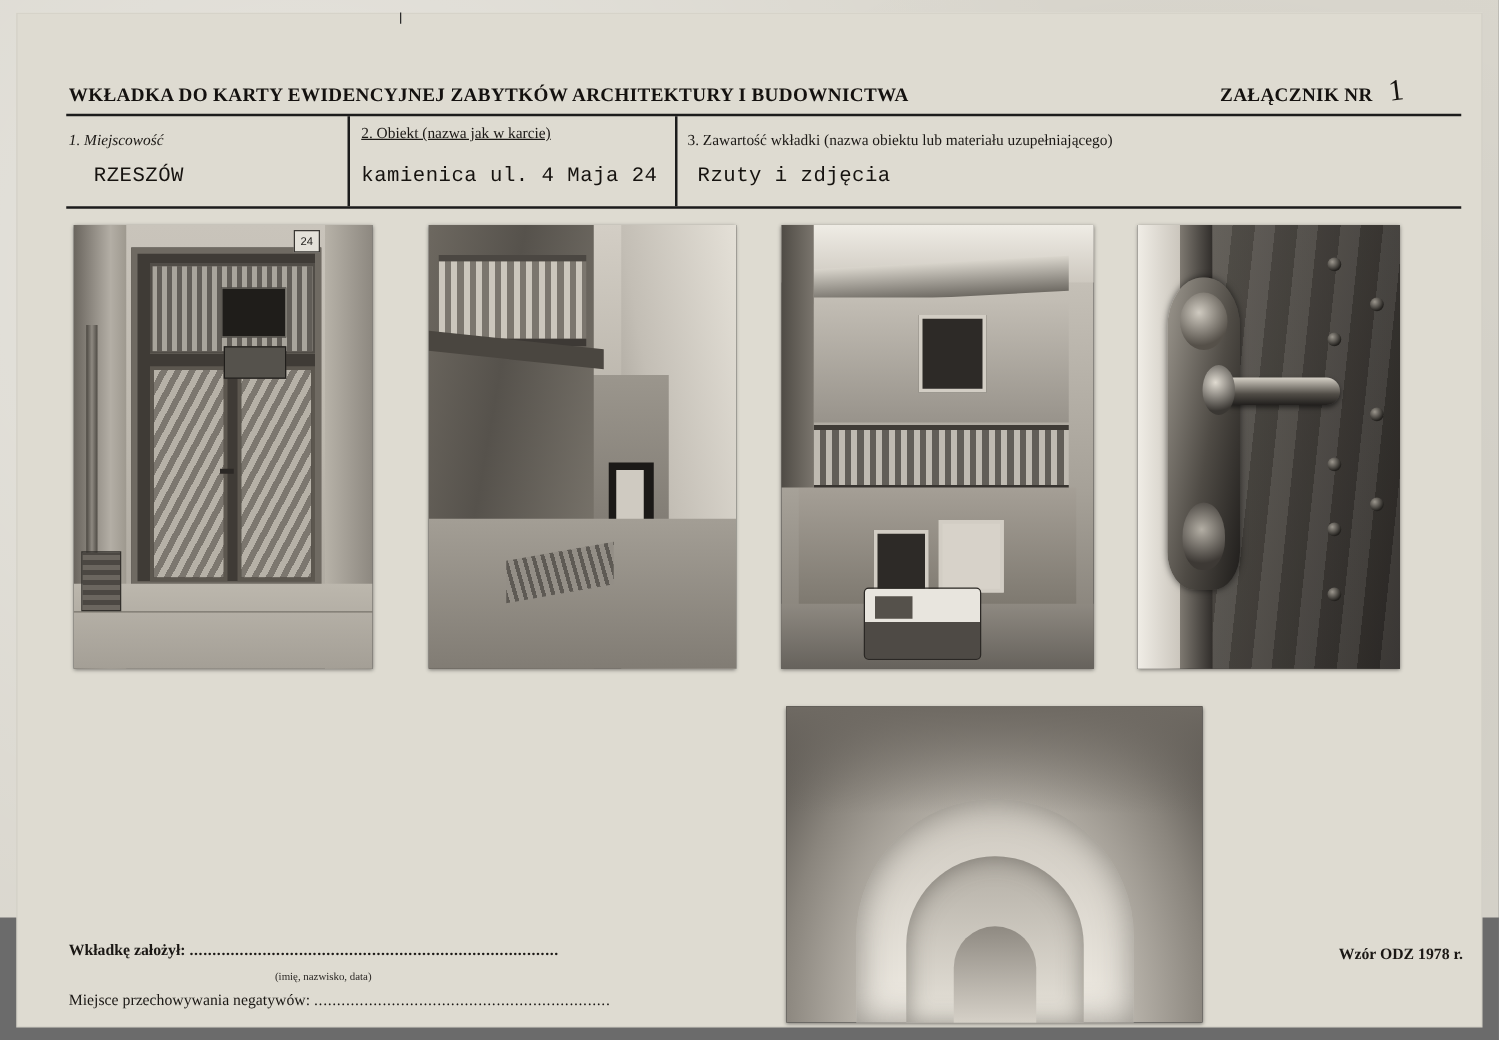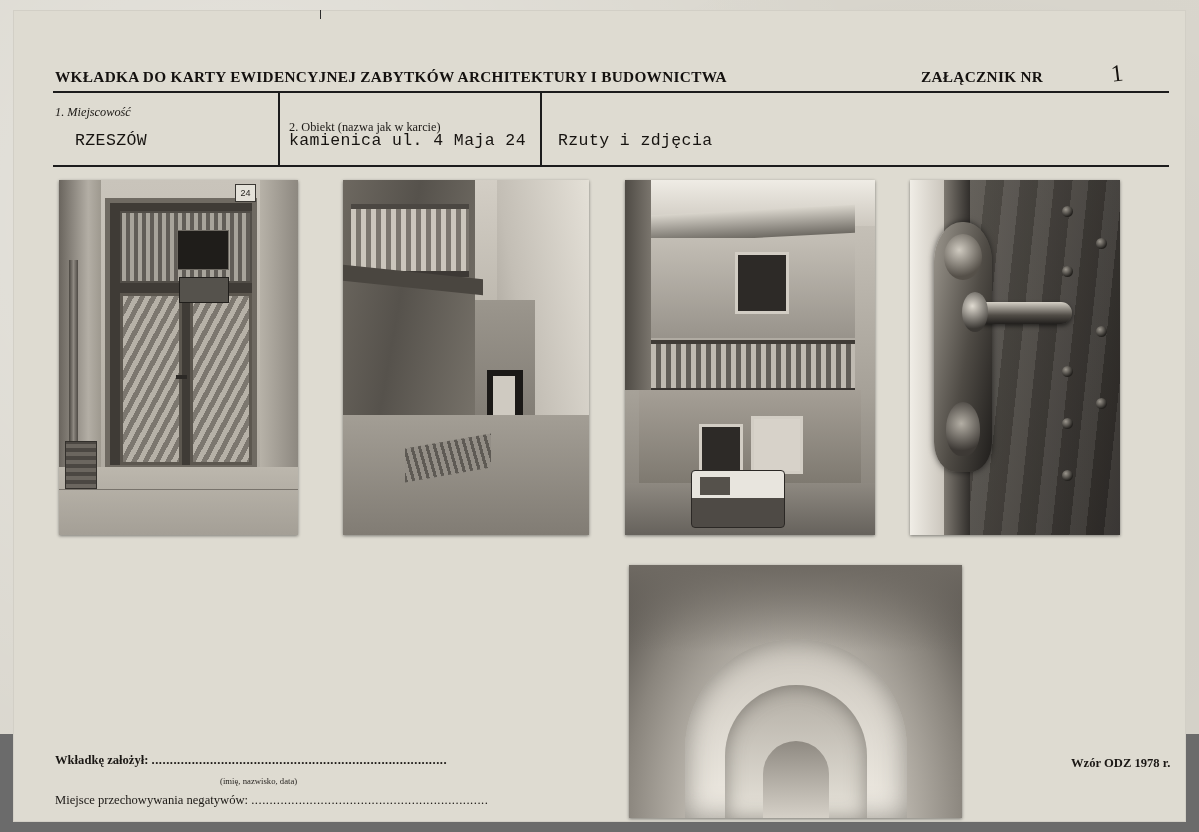--- a/index.html
+++ b/index.html
@@ -61,21 +61,21 @@
     left: 42px;
     top: 58px;
     font-size: 15.3px;
     letter-spacing: 0.3px;
     color: #14110f;
     font-variant: small-caps;
     font-weight: 600;
   }
   .hdr-annex {
     position: absolute;
-    left: 908px;
+    left: 963px;
     top: 58px;
     font-size: 15.3px;
     letter-spacing: 0.3px;
     color: #14110f;
     font-variant: small-caps;
     font-weight: 600;
   }
   .hdr-annex-num {
     position: absolute;
     left: 1098px;
@@ -105,21 +105,21 @@
   }
   .field-value {
     position: absolute;
     font-size: 16.5px;
     color: #161310;
     font-family: "Liberation Mono", monospace;
     letter-spacing: 0.4px;
   }
   #lbl1 { left: 42px;  top: 95px; font-style: italic; }
   #val1 { left: 62px;  top: 121px; }
-  #lbl2 { left: 276px; top: 110px; }
+  #lbl2 { left: 276px; top: 89px; text-decoration: underline; }
   #val2 { left: 276px; top: 121px; }
   #lbl3 { left: 537px; top: 95px; }
   #val3 { left: 545px; top: 121px; }
 
   
   .photo {
     position: absolute;
     background: #2a2a2a;
     box-shadow: 0 1px 3px rgba(0,0,0,0.45);
     overflow: hidden;
@@ -416,20 +416,21 @@
     <div class="hdr-rule" id="rule-mid"></div>
     <div class="vsep" id="vsep1"></div>
     <div class="vsep" id="vsep2"></div>
 
     <div class="field-label" id="lbl1">1. Miejscowość</div>
     <div class="field-value" id="val1">RZESZÓW</div>
 
     <div class="field-label" id="lbl2">2. Obiekt (nazwa jak w karcie)</div>
     <div class="field-value" id="val2">kamienica ul. 4 Maja 24</div>
 
+    <div class="field-label" id="lbl3">3. Zawartość wkładki (nazwa obiektu lub materiału uzupełniającego)</div>
     <div class="field-value" id="val3">Rzuty i zdjęcia</div>
 
     <div class="photo" id="photo1">
       <div class="inner">
         <div class="p1-wallL"></div>
         <div class="p1-wallR"></div>
         <div class="p1-pipe"></div>
         <div class="p1-frame">
           <div class="p1-grill"></div>
           <div class="p1-leaf p1-leafL"></div>

